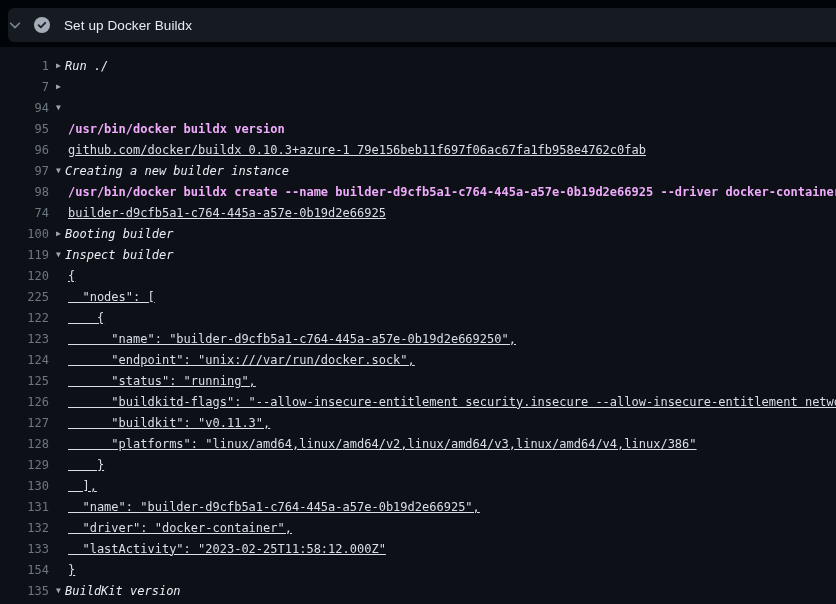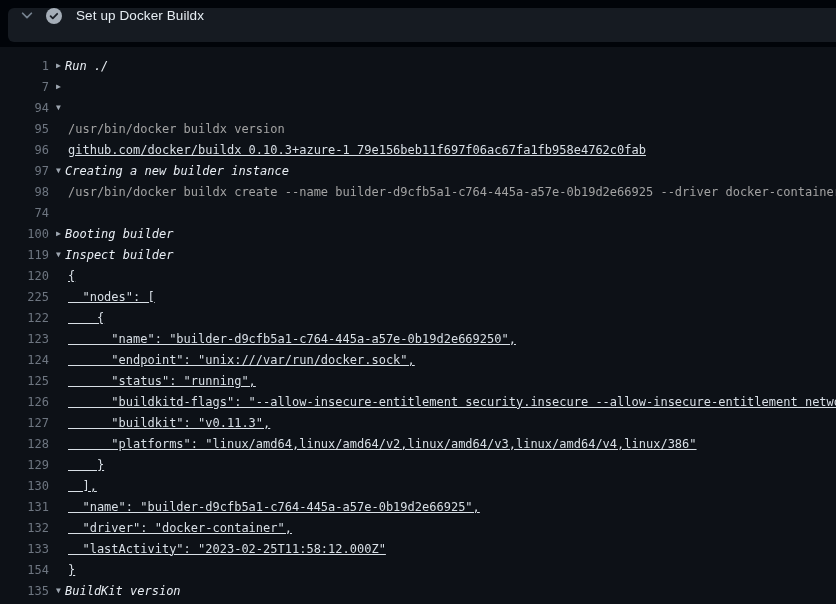--- a/index.html
+++ b/index.html
@@ -7,22 +7,21 @@
   body {
     background:#010409;
     font-family:"Liberation Sans", sans-serif;
   }
 
   
   .step-header {
     position:absolute; top:8px; left:8px; right:0; height:34px;
     background:#161b22;
     border-radius:6px 0 0 6px;
-    display:flex; 
-    padding-left:12px;
+    display:flex; align-items:center;
     cursor:pointer;
   }
   .chev { width:14px; height:14px; display:flex; align-items:center; justify-content:center; margin-right:12px; }
   .statusicon { width:16px; height:16px; margin-right:14px; display:flex; align-items:center; justify-content:center; }
   .step-title { color:#e6edf3; font-size:13.5px; font-weight:500; letter-spacing:.1px; }
 
   
   .log {
     position:absolute; top:47px; left:0; right:0; bottom:0;
     background:#0d1117;
@@ -33,21 +32,21 @@
   }
   .row { display:flex; height:21px; align-items:center; white-space:pre; }
   .num {
     flex:0 0 49px; text-align:right; color:#6e7681;
     user-select:none; cursor:pointer;
   }
   .gutter { flex:0 0 19px; display:flex; align-items:center; justify-content:center; }
   .arrow { color:#9ea7b1; font-size:8px; line-height:1; cursor:pointer; }
   .txt { flex:1 1 auto; overflow:hidden; }
   .txt.group   { color:#e9eef4; cursor:pointer; margin-left:-3px;font-style:italic; }
-  .txt.command { color:#a3a3a3; font-weight:400; }
+  .txt.command { color:#f0abfc; font-weight:700; }
   .txt.output  { color:#d8dfe6;text-decoration:underline; }
 </style>
 </head>
 <body>
 
 <div class="step-header">
   <span class="chev">
     <svg width="14" height="14" viewBox="0 0 16 16">
       <path d="M3 6l5 5 5-5" fill="none" stroke="#768390" stroke-width="2" stroke-linecap="round" stroke-linejoin="round"></path>
     </svg>
@@ -62,21 +61,21 @@
 </div>
 
 <div class="log" id="log">
     <div class="row"><span class="num">1</span><span class="gutter"><span class="arrow">▶</span></span><span class="txt group">Run ./</span></div>
     <div class="row"><span class="num">7</span><span class="gutter"><span class="arrow">▶</span></span></div>
     <div class="row"><span class="num">94</span><span class="gutter"><span class="arrow">▼</span></span></div>
     <div class="row"><span class="num">95</span><span class="gutter"></span><span class="txt command">/usr/bin/docker buildx version</span></div>
     <div class="row"><span class="num">96</span><span class="gutter"></span><span class="txt output">github.com/docker/buildx 0.10.3+azure-1 79e156beb11f697f06ac67fa1fb958e4762c0fab</span></div>
     <div class="row"><span class="num">97</span><span class="gutter"><span class="arrow">▼</span></span><span class="txt group">Creating a new builder instance</span></div>
     <div class="row"><span class="num">98</span><span class="gutter"></span><span class="txt command">/usr/bin/docker buildx create --name builder-d9cfb5a1-c764-445a-a57e-0b19d2e66925 --driver docker-container</span></div>
-    <div class="row"><span class="num">74</span><span class="gutter"></span></div>
+    <div class="row"><span class="num">74</span><span class="gutter"></span><span class="txt output">builder-d9cfb5a1-c764-445a-a57e-0b19d2e66925</span></div>
     <div class="row"><span class="num">100</span><span class="gutter"><span class="arrow">▶</span></span><span class="txt group">Booting builder</span></div>
     <div class="row"><span class="num">119</span><span class="gutter"><span class="arrow">▼</span></span><span class="txt group">Inspect builder</span></div>
     <div class="row"><span class="num">120</span><span class="gutter"></span><span class="txt output">{</span></div>
     <div class="row"><span class="num">225</span><span class="gutter"></span><span class="txt output">  "nodes": [</span></div>
     <div class="row"><span class="num">122</span><span class="gutter"></span><span class="txt output">    {</span></div>
     <div class="row"><span class="num">123</span><span class="gutter"></span><span class="txt output">      "name": "builder-d9cfb5a1-c764-445a-a57e-0b19d2e669250",</span></div>
     <div class="row"><span class="num">124</span><span class="gutter"></span><span class="txt output">      "endpoint": "unix:///var/run/docker.sock",</span></div>
     <div class="row"><span class="num">125</span><span class="gutter"></span><span class="txt output">      "status": "running",</span></div>
     <div class="row"><span class="num">126</span><span class="gutter"></span><span class="txt output">      "buildkitd-flags": "--allow-insecure-entitlement security.insecure --allow-insecure-entitlement network.host",</span></div>
     <div class="row"><span class="num">127</span><span class="gutter"></span><span class="txt output">      "buildkit": "v0.11.3",</span></div>

